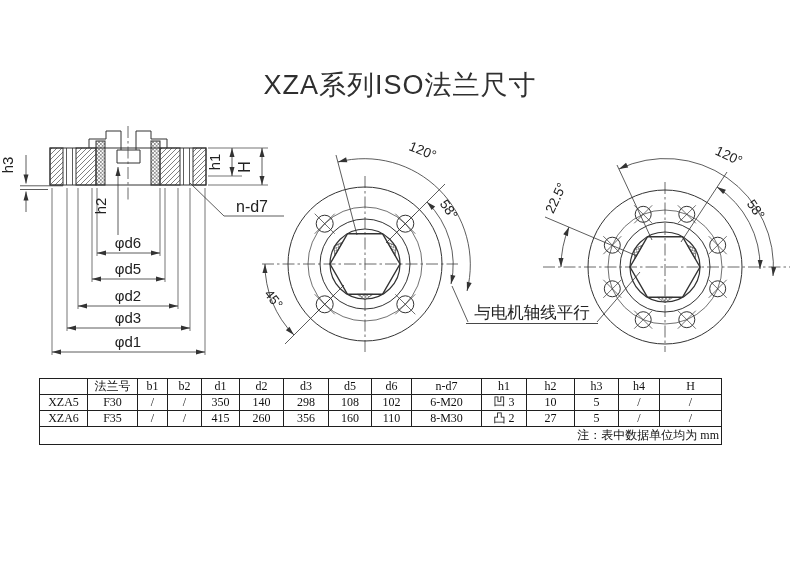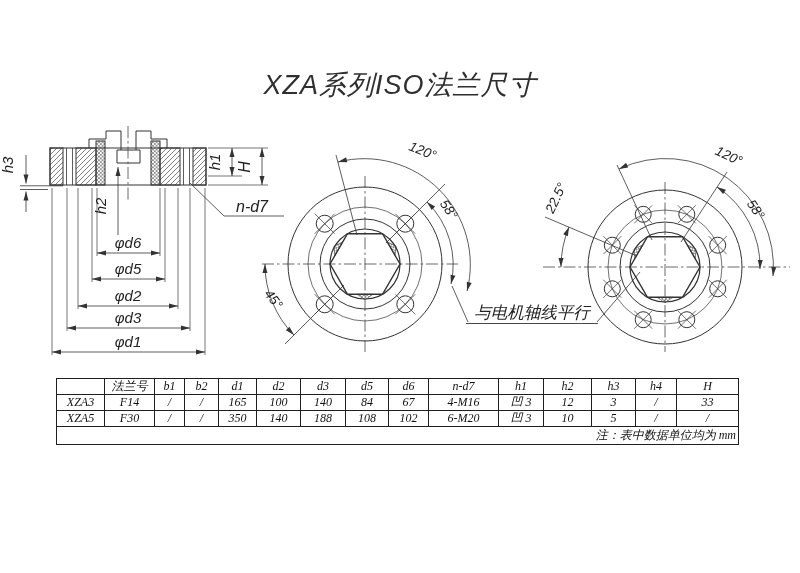--- a/index.html
+++ b/index.html
@@ -1,30 +1,30 @@
 <!DOCTYPE html>
 <html><head>
 <meta charset="utf-8">
 <style>
   html,body{margin:0;padding:0;background:#e8e8e8;}
   .page{position:relative;width:800px;height:573px;background:#ffffff;overflow:hidden;
-        font-family:"Liberation Serif",serif;font-style:italic;}
+        font-family:"Liberation Serif",serif;}
   svg{position:absolute;left:0;top:0;}
   svg text{font-family:"Liberation Sans",sans-serif;fill:#222;}
   .title-t{font-size:27px;fill:#2f2f2f;letter-spacing:1px;}
   .lbl{font-size:15px;}
   .lbl-s{font-size:13.5px;}
   .lbl-l{font-size:16px;}
   .cjk{font-size:16.5px;}
   .cl{stroke:#444;stroke-width:.8;stroke-dasharray:12 3 2.5 3;}
   .dim{stroke:#333;stroke-width:.8;marker-start:url(#arw);marker-end:url(#arw);fill:none;}
   .dimE{stroke:#333;stroke-width:.8;marker-end:url(#arw);fill:none;}
   .ext{stroke:#3a3a3a;stroke-width:.7;fill:none;}
   .ldr{stroke:#333;stroke-width:.8;fill:none;}
-  .flange-table{position:absolute;left:56px;top:378px;width:682px;
+  .flange-table{position:absolute;left:39px;top:378px;width:682px;
         border-collapse:collapse;table-layout:fixed;}
   .flange-table th,.flange-table td{border:1px solid #1f1f1f;font-size:12px;font-weight:normal;
         text-align:center;height:15px;padding:0;line-height:1.05;white-space:nowrap;overflow:hidden;
         font-family:"Liberation Serif",serif;color:#111;}
   .flange-table .note-cell{text-align:right;padding:1px 2px 1px 5px;}
 </style>
 </head>
 <body>
 
 <div class="page">
@@ -191,49 +191,49 @@
           <th>n-d7</th>
           <th>h1</th>
           <th>h2</th>
           <th>h3</th>
           <th>h4</th>
           <th>H</th>
         </tr>
   </thead>
   <tbody>
         <tr>
-          <td>XZA3</td>
-          <td>F14</td>
-          <td>/</td>
-          <td>/</td>
-          <td>165</td>
-          <td>100</td>
-          <td>140</td>
-          <td>84</td>
-          <td>67</td>
-          <td>4-M16</td>
-          <td>凹 3</td>
-          <td>12</td>
-          <td>3</td>
-          <td>/</td>
-          <td>33</td>
-        </tr>
-        <tr>
           <td>XZA5</td>
           <td>F30</td>
           <td>/</td>
           <td>/</td>
           <td>350</td>
           <td>140</td>
-          <td>188</td>
+          <td>298</td>
           <td>108</td>
           <td>102</td>
           <td>6-M20</td>
           <td>凹 3</td>
           <td>10</td>
+          <td>5</td>
+          <td>/</td>
+          <td>/</td>
+        </tr>
+        <tr>
+          <td>XZA6</td>
+          <td>F35</td>
+          <td>/</td>
+          <td>/</td>
+          <td>415</td>
+          <td>260</td>
+          <td>356</td>
+          <td>160</td>
+          <td>110</td>
+          <td>8-M30</td>
+          <td>凸 2</td>
+          <td>27</td>
           <td>5</td>
           <td>/</td>
           <td>/</td>
         </tr>
       </tbody>
   <tfoot>
     <tr>
       <td class="note-cell" colspan="15">注：表中数据单位均为 mm</td>
     </tr>
   </tfoot>

